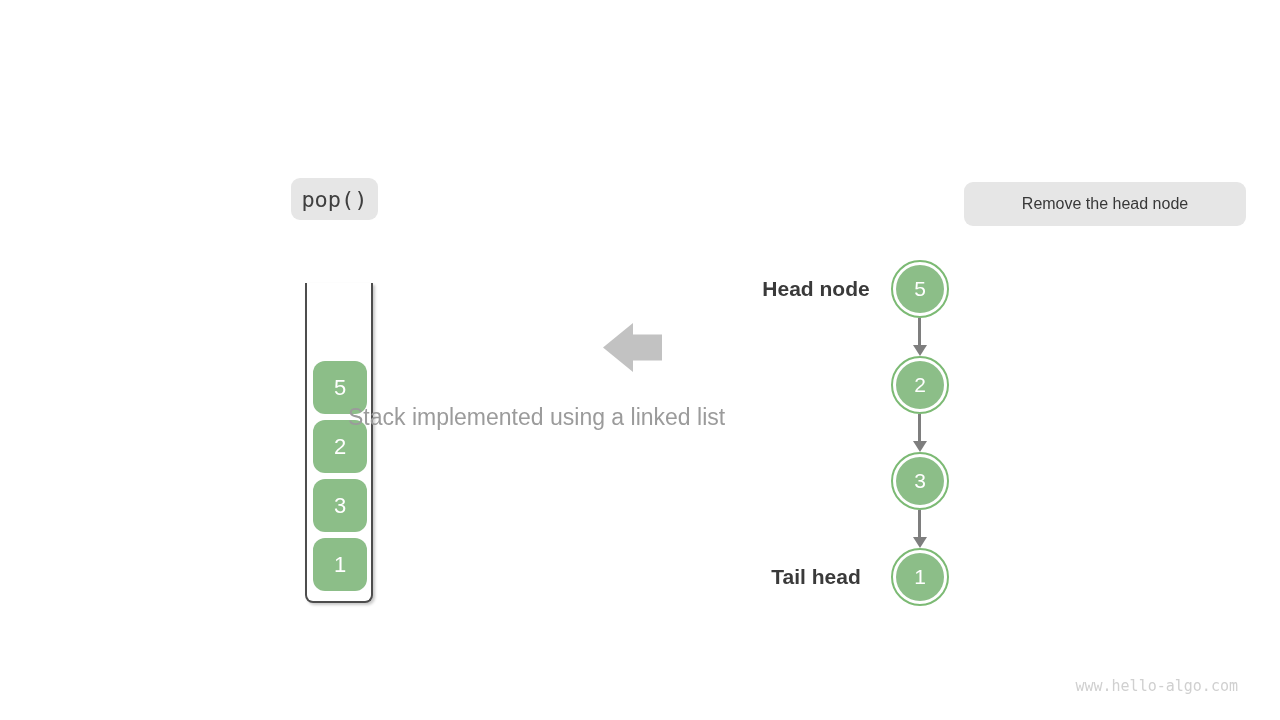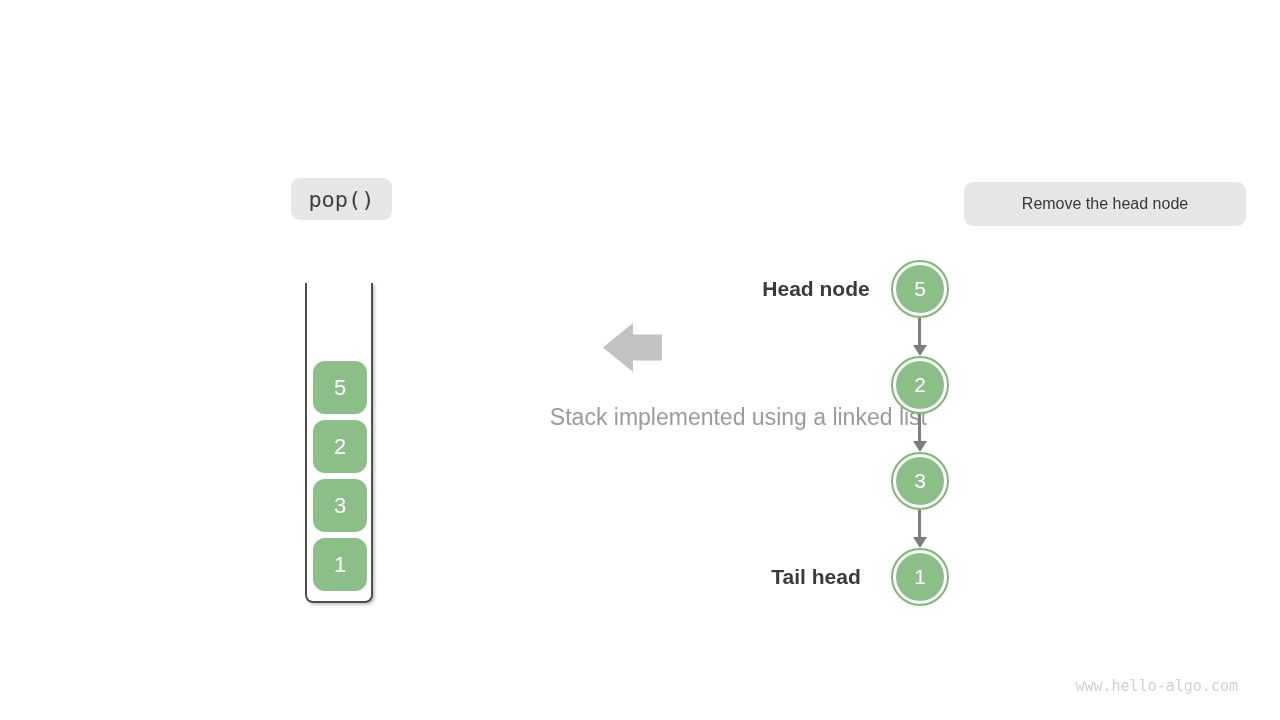--- a/index.html
+++ b/index.html
@@ -13,21 +13,21 @@
 
   
   .badge {
     position: absolute;
     display: flex; align-items: center; justify-content: center;
     background: var(--badge-bg, #e6e6e6);
     border-radius: 9px;
     color: #3d3d3d;
   }
   #pop-badge {
-    left: 291px; top: 178px; width: 101px; height: 42px;
+    left: 291px; top: 178px; width: 87px; height: 42px;
     font-family: "DejaVu Sans Mono", monospace;
     font-size: 22px;
     color: #3f3f3f;
   }
   #remove-badge {
     left: 964px; top: 182px; width: 282px; height: 44px;
     font-size: 16px;
     color: #383838;
   }
 
@@ -60,22 +60,22 @@
     position: absolute;
     left: 603px; top: 323px;
     width: 59px; height: 49px;
     color: var(--big-arrow, #c2c2c2);
     line-height: 0;
   }
 
   
   .caption {
     position: absolute;
-    left: 327px; top: 404px; width: 600px;
-    text-align: right;
+    left: 348px; top: 404px; width: 600px;
+    text-align: left;
     font-size: 23px;
     color: var(--caption-gray, #9b9b9b);
   }
 
   
   .node-outer {
     position: absolute;
     left: 891px;
     width: 58px; height: 58px;
     box-sizing: border-box;

